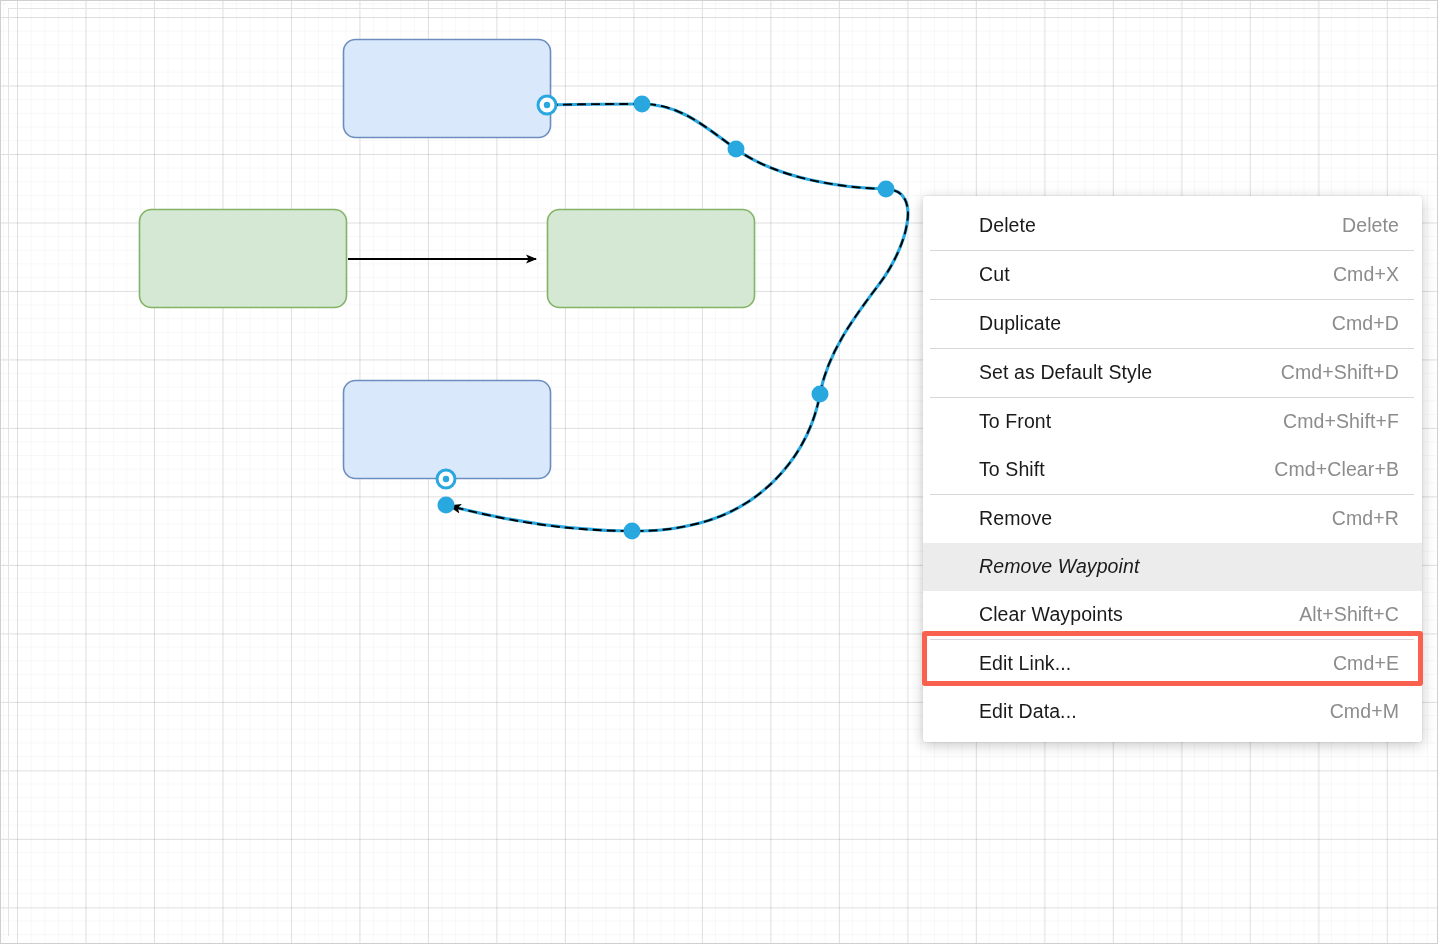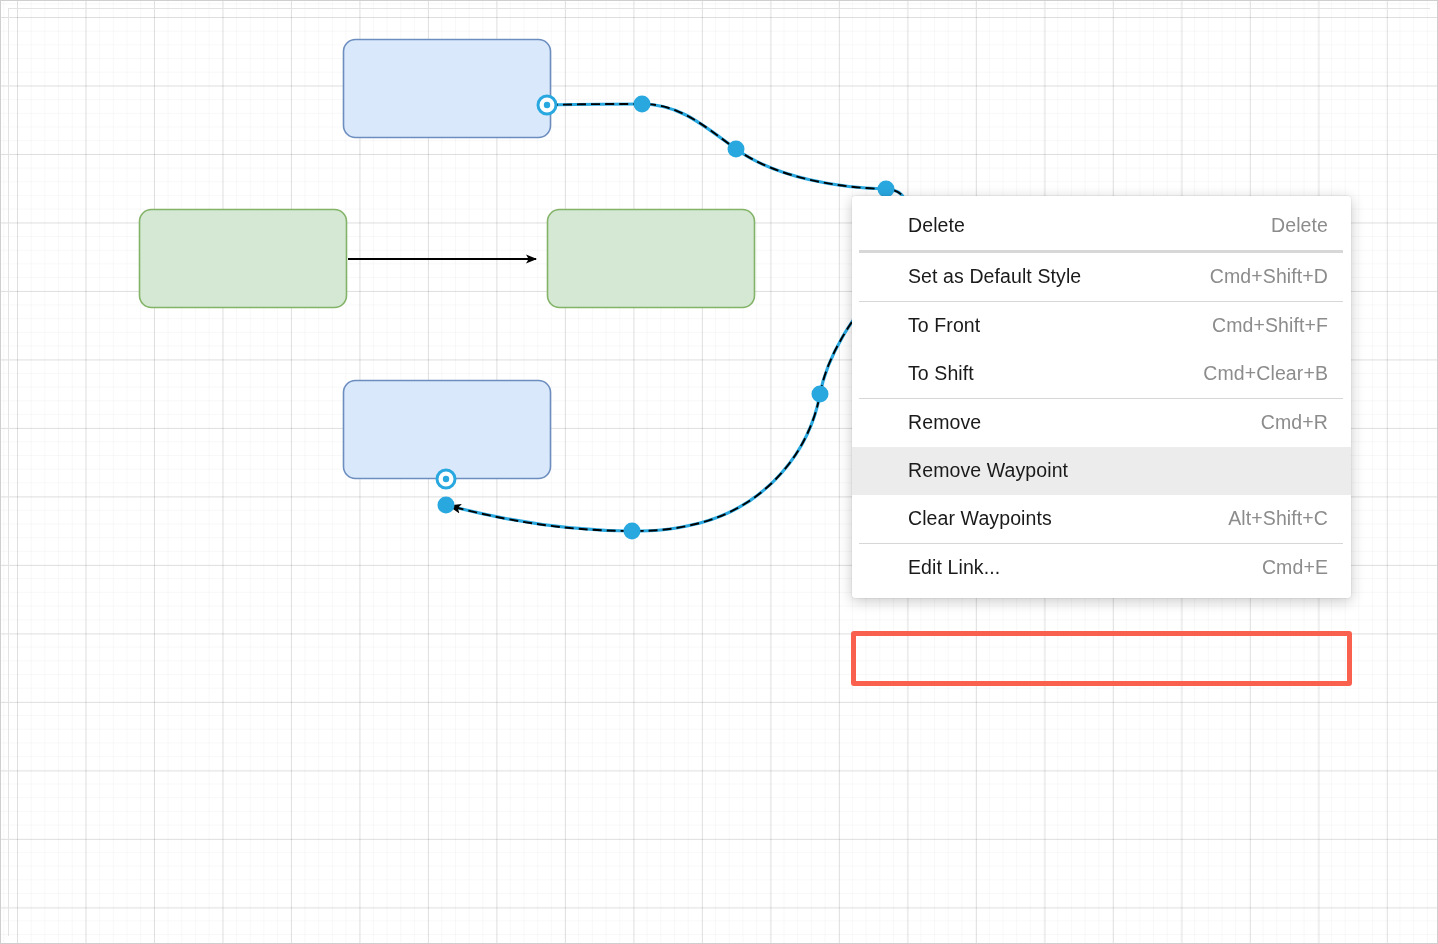--- a/index.html
+++ b/index.html
@@ -68,21 +68,21 @@
   #diagram-svg {
     position: absolute;
     left: 0; top: 0;
     width: 1438px;
     height: 944px;
   }
 
   
   #context-menu {
     position: absolute;
-    left: 852px;
+    left: 923px;
     top: 196px;
     width: 499px;
     background: #ffffff;
     border-radius: 3px;
     box-shadow: 0 3px 14px rgba(0,0,0,0.22), 0 0 0 0.5px rgba(0,0,0,0.07);
     padding: 6px 0 6px 0;
     box-sizing: border-box;
     overflow: visible;
   }
 
@@ -104,20 +104,21 @@
   .menu-item .mi-shortcut {
     margin-left: auto;
     font-size: 19.5px;
     color: #8c8c8c;
     letter-spacing: 0.1px;
     line-height: 1;
     padding-right: 11px;
   }
   .menu-item.highlighted {
     background: #ececec;
+    font-style: italic;
   }
 
   .menu-sep {
     height: 1px;
     background: #d7d7d7;
     margin: 0 0 0 7px;
     width: 484px;
   }
 
   
@@ -210,23 +211,31 @@
   </svg>
 
   <div id="context-menu">
 
     <div class="menu-item">
       <span class="mi-label">Delete</span>
       <span class="mi-shortcut">Delete</span>
     </div>
     <div class="menu-sep"></div>
 
-
-    <div class="menu-sep"></div>
-
+    <div class="menu-item">
+      <span class="mi-label">Cut</span>
+      <span class="mi-shortcut">Cmd+X</span>
+    </div>
+
+    <div class="menu-sep"></div>
+
+    <div class="menu-item">
+      <span class="mi-label">Duplicate</span>
+      <span class="mi-shortcut">Cmd+D</span>
+    </div>
     <div class="menu-sep"></div>
 
     <div class="menu-item">
       <span class="mi-label">Set as Default Style</span>
       <span class="mi-shortcut">Cmd+Shift+D</span>
     </div>
     <div class="menu-sep"></div>
 
     <div class="menu-item">
       <span class="mi-label">To Front</span>
@@ -253,18 +262,22 @@
       <span class="mi-label">Clear Waypoints</span>
       <span class="mi-shortcut">Alt+Shift+C</span>
     </div>
     <div class="menu-sep"></div>
 
     <div class="menu-item">
       <span class="mi-label">Edit Link...</span>
       <span class="mi-shortcut">Cmd+E</span>
     </div>
 
+    <div class="menu-item">
+      <span class="mi-label">Edit Data...</span>
+      <span class="mi-shortcut">Cmd+M</span>
+    </div>
 
 
     <div id="highlight-box"></div>
   </div>
 
 </div>
 
 </body></html>

